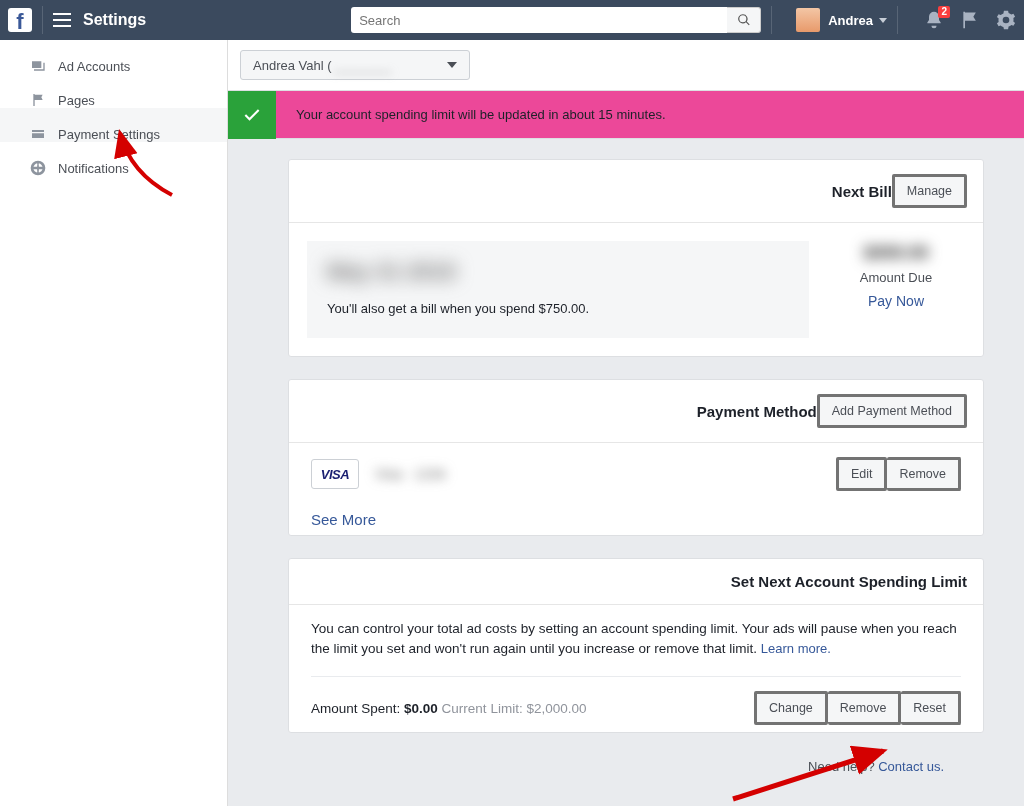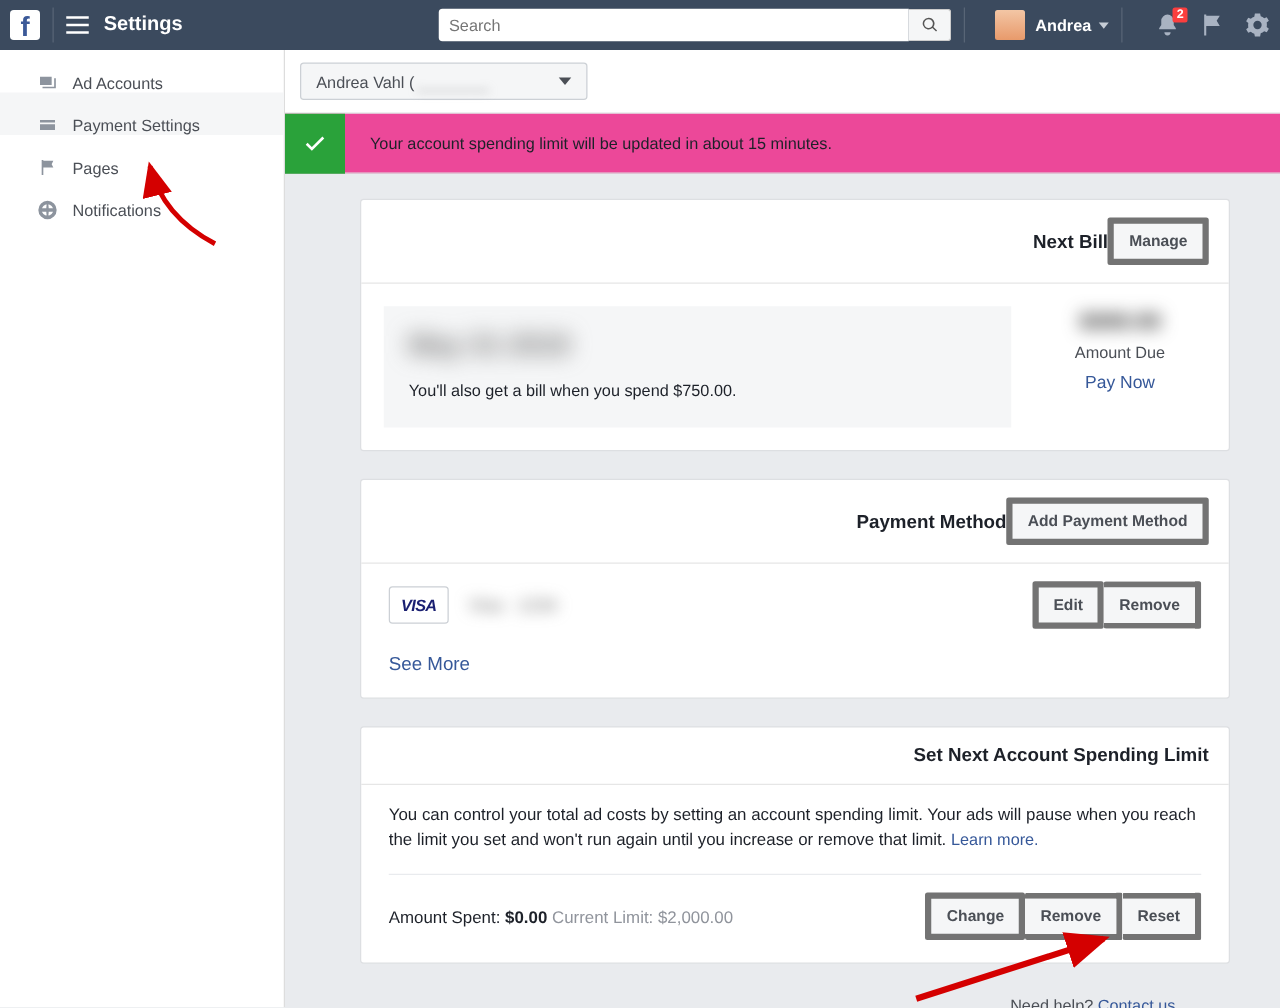--- a/index.html
+++ b/index.html
@@ -173,30 +173,30 @@
     background:#fff;
     border:1px solid #dddfe2;
     border-radius:3px;
   }
   .card-head {
     display:flex; align-items:center; justify-content:flex-end;
     padding:14px 16px;
     border-bottom:1px solid #e6e6e6;
   }
   .card-head h3 { font-size:15px; font-weight:700; color:#1d2129; }
-  .card-body { padding:14px 22px 18px 22px; }
+  .card-body { padding:14px 22px 7px 22px; }
 
   
   .btn {
     background:#f5f6f7;
-    border:5px solid #737373;
+    border:3px solid #737373;
     border-radius:2px;
     padding:5px 12px;
     font-size:12.5px;
-    font-weight:700;
+    font-weight:400;
     color:#4b4f56;
     cursor:pointer;
     line-height:18px;
   }
   .btn-row { display:flex; align-items:center; gap:0; }
   .btn-row .btn+.btn { border-left:none; }
   .link { color:#365899; cursor:pointer; font-size:13px; }
 
   
   .bill-body { display:flex; padding:0; }
@@ -288,31 +288,31 @@
 
 <div class="layout">
 
   <div class="sidebar">
     <div class="nav-item">
       <svg viewBox="0 0 24 24">
           <path d="M3 5h14v10H3zM6 17h14V7h2v12H6z"></path>
         </svg>
       <span>Ad Accounts</span>
     </div>
+    <div class="nav-item">
+      <svg viewBox="0 0 24 24">
+          <path d="M5 3h2v18H5zM7 4h12l-2 4 2 4H7z"></path>
+        </svg>
+      <span>Pages</span>
+    </div>
     <div class="nav-item active">
       <svg viewBox="0 0 24 24">
           <path d="M3 6h18v3H3zM3 11h18v7H3z"></path>
         </svg>
       <span>Payment Settings</span>
-    </div>
-    <div class="nav-item">
-      <svg viewBox="0 0 24 24">
-          <path d="M5 3h2v18H5zM7 4h12l-2 4 2 4H7z"></path>
-        </svg>
-      <span>Pages</span>
     </div>
     <div class="nav-item">
       <svg viewBox="0 0 24 24">
           <path d="M12 2a10 10 0 100 20 10 10 0 000-20zm0 2a8 8 0 010 16 8 8 0 010-16zM4 11h16v2H4zM11 3c2 3 2 15 0 18M13 3c-2 3-2 15 0 18" fill="none" stroke="#8d949e" stroke-width="2"></path>
         </svg>
       <span>Notifications</span>
     </div>
     <svg class="red-arrow1" width="70" height="80">
       <defs>
           <marker id="ah1" markerWidth="8" markerHeight="8" refX="6" refY="3" orient="auto">

